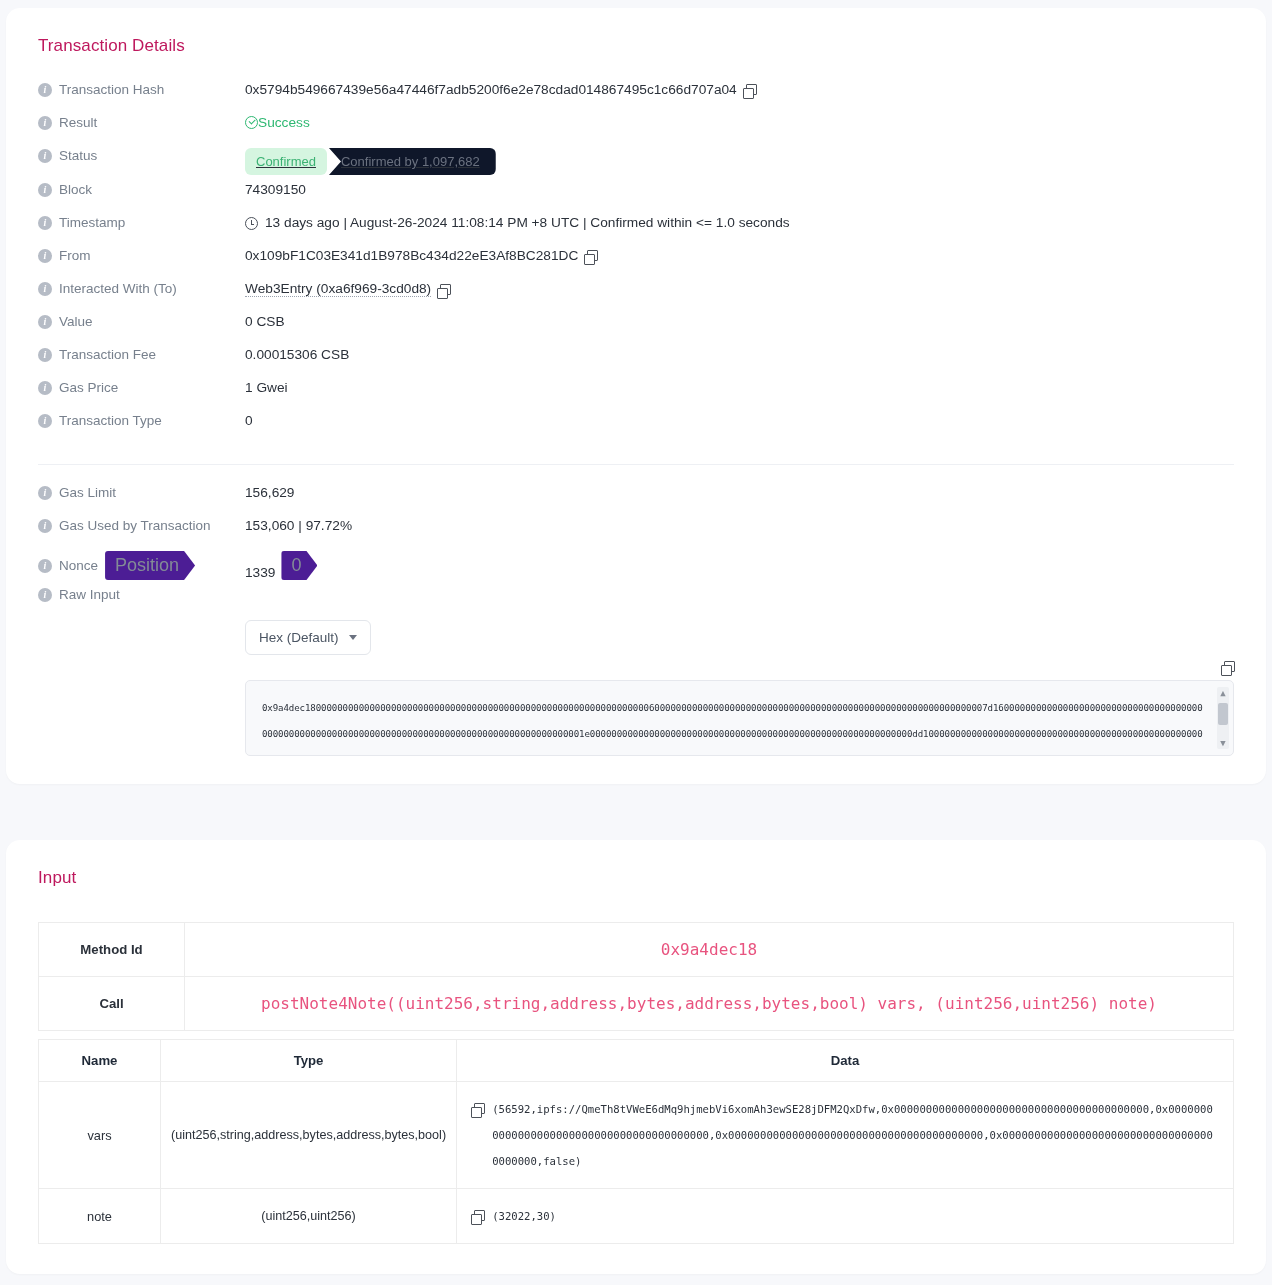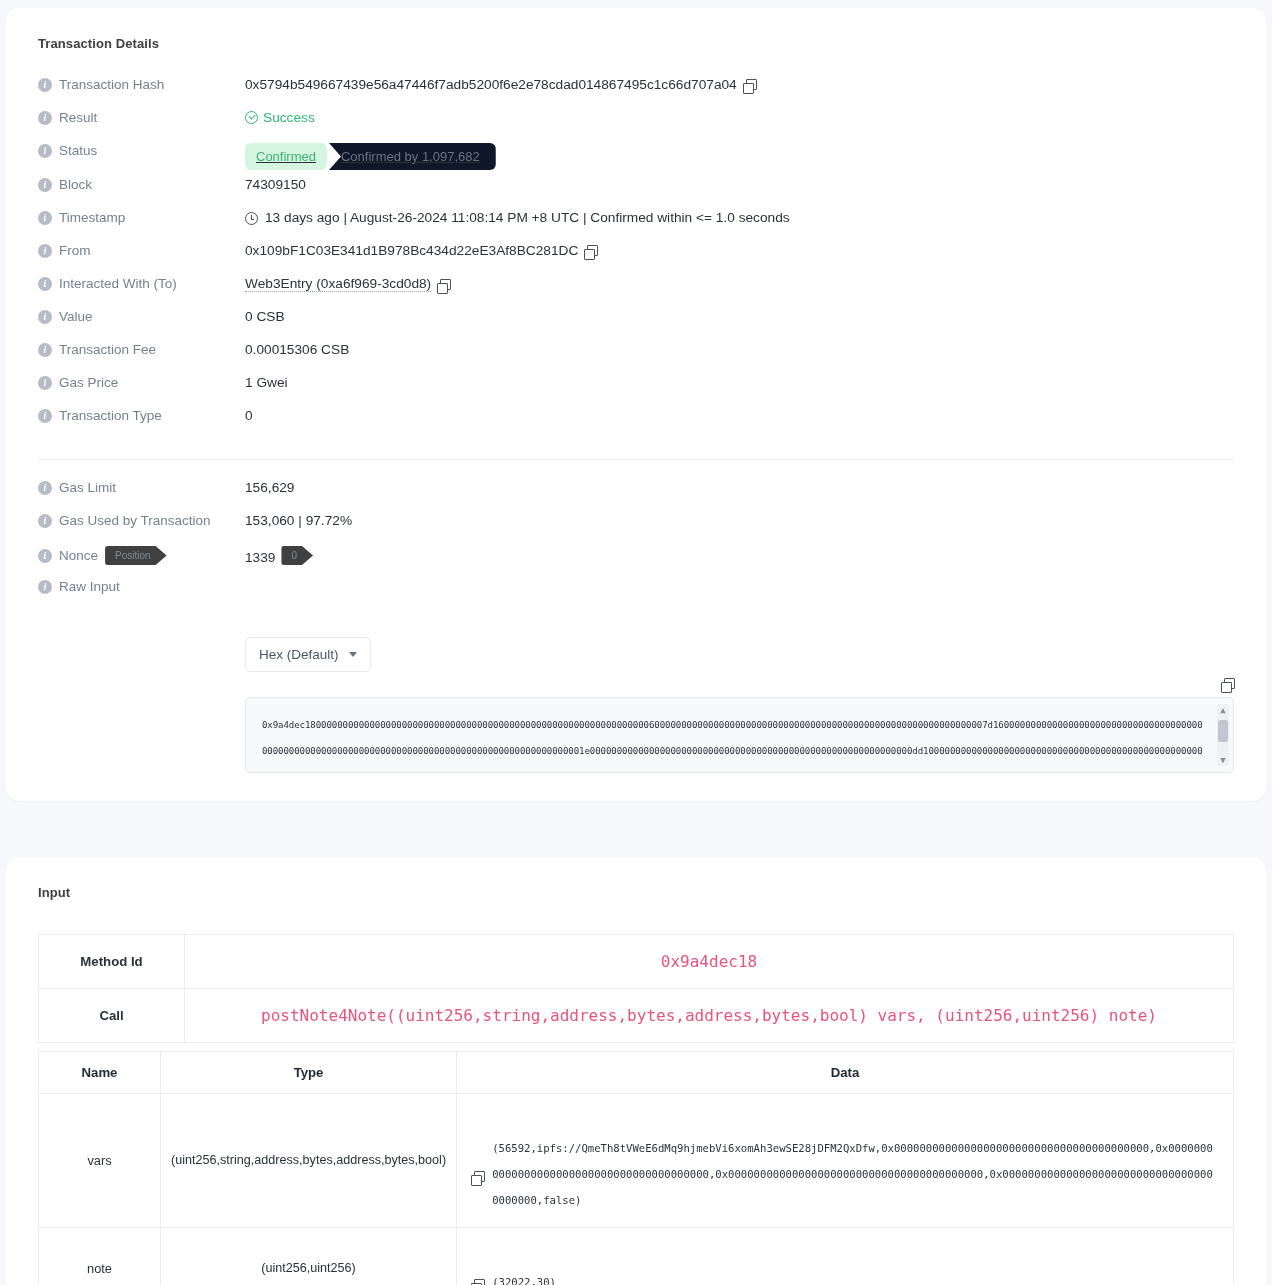--- a/index.html
+++ b/index.html
@@ -16,23 +16,23 @@
     position: relative;
   }
   .card {
     background: #ffffff;
     border-radius: 14px;
     margin: 0 6px;
     padding: 0 32px;
     box-shadow: 0 1px 2px rgba(16,24,40,0.03);
   }
   .card-title {
-    font-size: 13px;
-    color: #404040;
-    font-weight: 700;
+    font-size: 17px;
+    color: #be185d;
+    font-weight: 400;
     padding-top: 28px;
     padding-bottom: 10px;
     letter-spacing: .1px;
   }
   .rows { padding-top: 12px; }
   .row {
     display: flex;
     align-items: flex-start;
     min-height: 33px;
     padding: 3px 0;
@@ -93,21 +93,20 @@
     left: 0; top: 3.5px;
     width: 9px; height: 9px;
     border: 1.6px solid #4c5159;
     border-radius: 1px;
     background: #ffffff;
   }
   .success {
     color: #2eb872;
     display: inline-flex;
     align-items: center;
-    gap: 5px;
   }
   .check-circle {
     width: 13px; height: 13px;
     border: 1.4px solid #2eb872;
     border-radius: 50%;
     position: relative;
     flex: 0 0 13px;
   }
   .check-circle::after {
     content: "";
@@ -161,44 +160,43 @@
     background: #4a505a;
   }
   .link-dotted {
     color: #2b313a;
     text-decoration: none;
     border-bottom: 1px dotted #9aa2ae;
     cursor: pointer;
   }
   .tag {
     display: inline-block;
-    background: #404040;
+    background: #4c1d95;
     color: #838b96;
-    font-size: 10px;
+    font-size: 18px;
     padding: 4px 16px 4px 10px;
     position: relative;
     border-radius: 3px 0 0 3px;
     clip-path: polygon(0 0, calc(100% - 11px) 0, 100% 50%, calc(100% - 11px) 100%, 0 100%);
   }
   .divider {
     border-top: 1px solid #eef0f4;
     margin: 22px 0 16px 0;
   }
   .select-box {
     display: inline-flex;
     align-items: center;
     gap: 10px;
     border: 1px solid #e3e6eb;
     border-radius: 6px;
     padding: 9px 13px;
     font-size: 13.5px;
     color: #4b5563;
     background: #fff;
     cursor: pointer;
-    margin-top: 25px;
   }
   .caret {
     width: 0; height: 0;
     border-left: 4px solid transparent;
     border-right: 4px solid transparent;
     border-top: 5px solid #6b7280;
   }
   .rawinput-block { margin-left: 207px; padding-top: 4px; position: relative; }
   .rawinput-topbar {
     display: flex; justify-content: flex-end;
@@ -292,21 +290,21 @@
   }
   .args-table td.c-data {
     padding: 14px 16px 14px 14px;
     font-family: "DejaVu Sans Mono", monospace;
     font-size: 10.6px;
     color: #2b313a;
     line-height: 26px;
     word-break: break-all;
     vertical-align: top;
   }
-  .data-inner { display: flex; gap: 8px; align-items: center; margin-top: 27px; }
+  .data-inner { display: flex; gap: 8px; align-items: flex-start; }
   .data-inner .copy-icon { margin-top: 7px; }
   .gap-between-cards { height: 56px; }
   .bottom-pad { height: 30px; }
   .top-pad { height: 8px; }
 </style>
 </head>
 <body>
 
 <div class="page">
 

